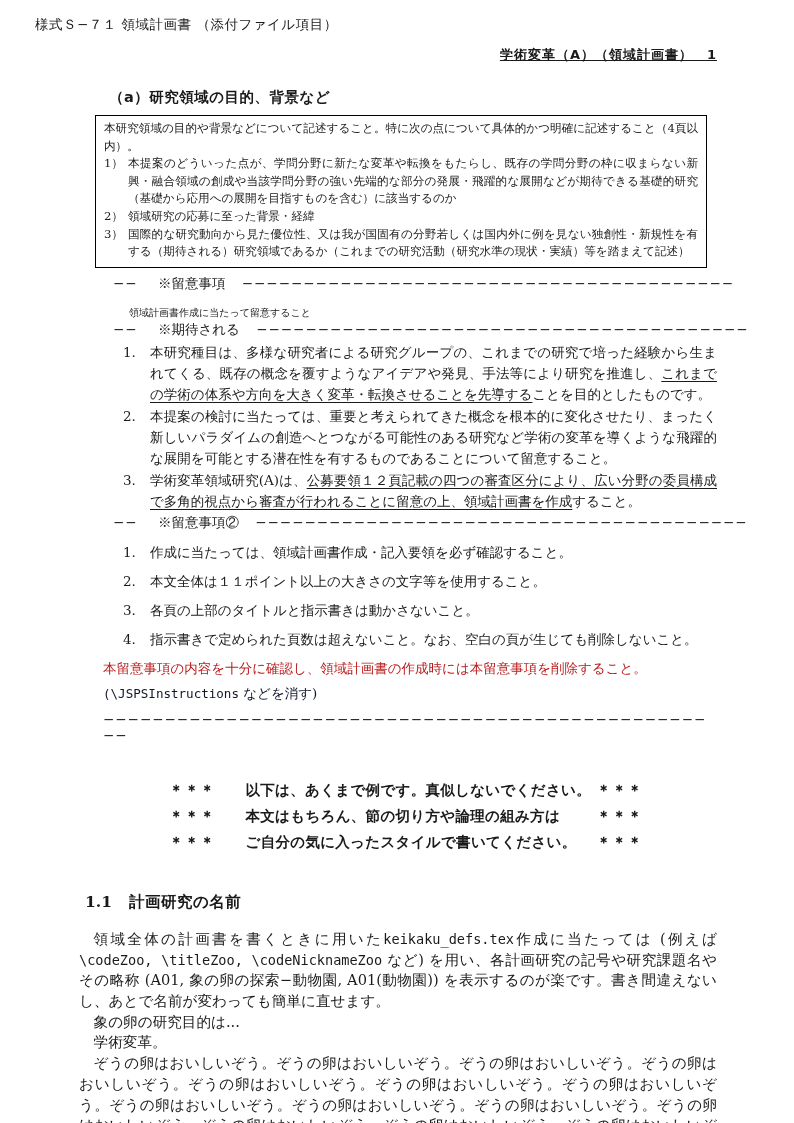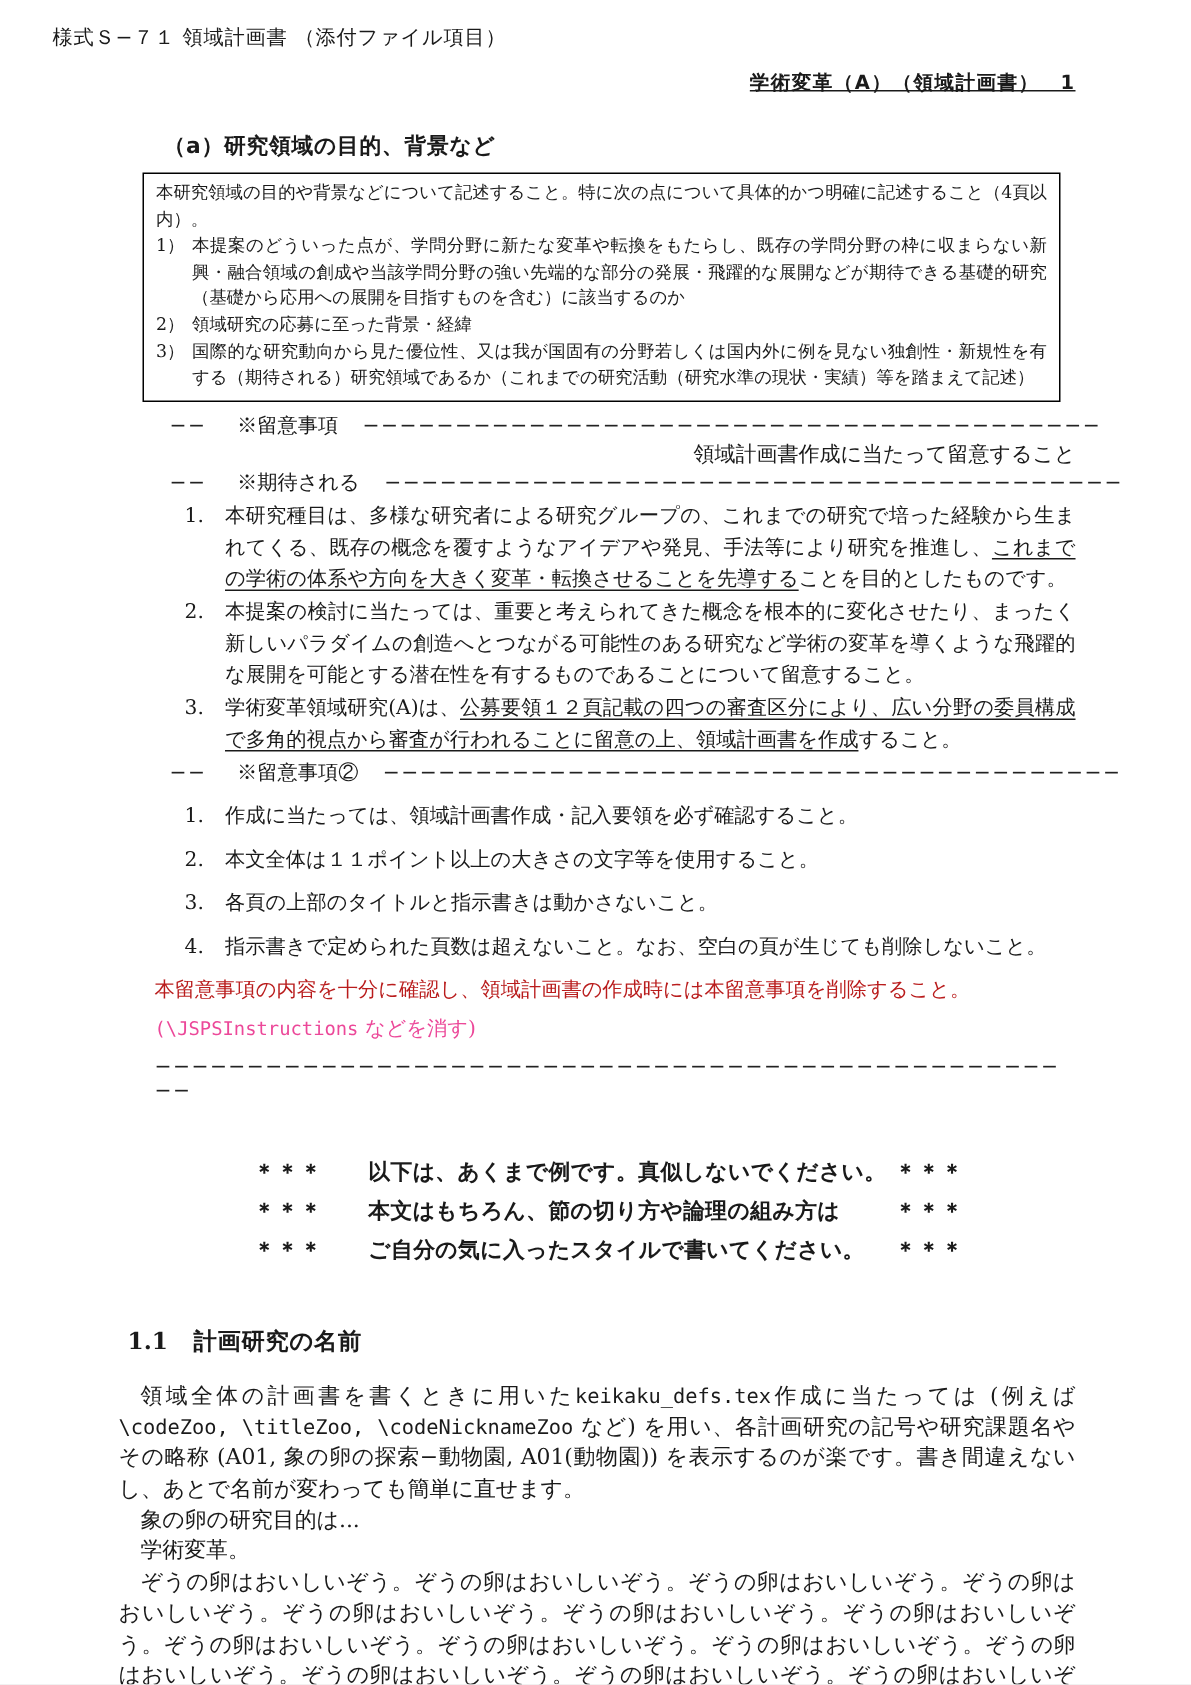--- a/index.html
+++ b/index.html
@@ -28,30 +28,30 @@
   }
   .box-intro{text-align:justify;}
   .box-item{display:flex;}
   .box-marker{flex:0 0 24px;}
   .box-text{flex:1;text-align:justify;}
 
   .notes{margin-left:34px;margin-top:7px;font-size:13.5px;}
   .note-header{white-space:nowrap;font-size:13.5px;}
   .dash{font-family:"DejaVu Sans",sans-serif;letter-spacing:1px;color:#222;}
   .note-label{margin:0 12px 0 16px;}
-  .note-subtitle{margin:1px 0 1px 16px;font-size:14px;text-align:right;}
+  .note-subtitle{margin:13px 0 1px 16px;font-size:10px;}
   .nlist{margin:3px 0 2px 10px;}
   .n-item{display:flex;line-height:1.56;margin-bottom:1px;}
   .n-marker{flex:0 0 27px;}
   .n-text{flex:1;text-align:justify;}
   .nlist2 .n-item{margin-bottom:8px;}
   .u{text-decoration:underline;text-underline-offset:3px;}
 
   .red-note{color:#b91c1c;margin:4px 0 0 -10px;line-height:1.5;}
-  .red-code{color:#ec4899;margin:6px 0 0 -10px;}
+  .red-code{color:#0f172a;margin:6px 0 0 -10px;}
   .mono{font-family:"DejaVu Sans Mono",monospace;font-size:0.93em;}
   .separator{margin:8px 0 0 -10px;}
 
   .example{
     margin:34px 0 0 90px;width:474px;
     font-family:"DejaVu Sans",sans-serif;font-weight:bold;font-size:14.5px;
   }
   .ex-row{display:flex;line-height:1.82;}
   .ex-text{flex:1;padding-left:30px;letter-spacing:.3px;}
   .stars{letter-spacing:1px;}

